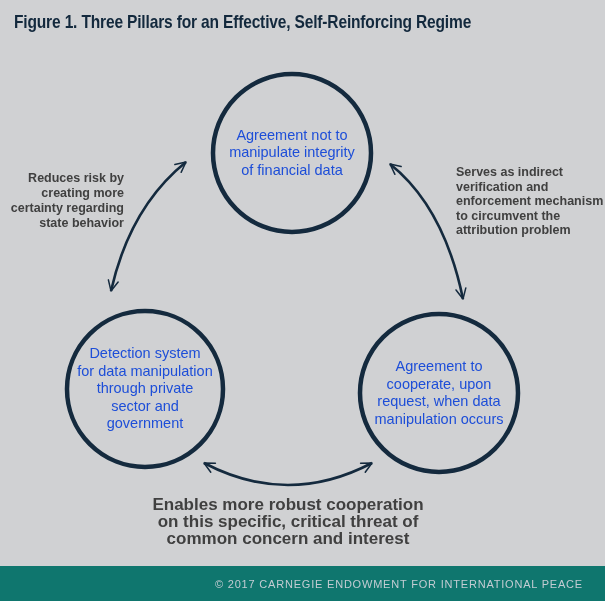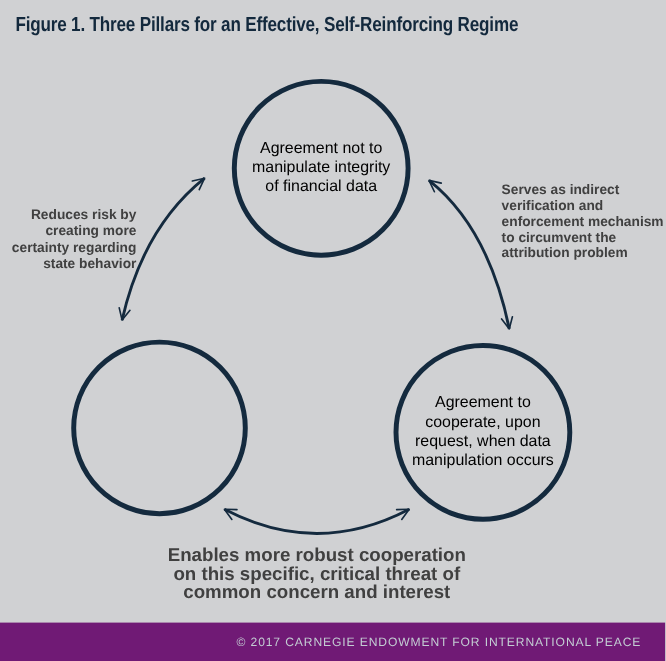--- a/index.html
+++ b/index.html
@@ -33,51 +33,51 @@
     position: absolute;
     width: 170px;
     height: 170px;
     display: flex;
     align-items: center;
     justify-content: center;
     text-align: center;
     white-space: pre-line;
     font-size: 14.5px;
     line-height: 17.5px;
-    color: #000000;
+    color: #1d4ed8;
   }
   .node-label.top  { left: 207px; top: 68px;  }
   .node-label.bl   { left: 60px;  top: 304px; }
   .node-label.br   { left: 354px; top: 308px; }
   .edge-label {
     position: absolute;
     font-weight: bold;
     color: #404040;
     white-space: pre-line;
   }
   .edge-label.left {
-    left: 0; top: 188px; width: 124px;
+    left: 0; top: 171px; width: 124px;
     text-align: right;
     font-size: 12.5px; line-height: 15px;
   }
   .edge-label.right {
     left: 456px; top: 165px; width: 148px;
     text-align: left;
     font-size: 12.5px; line-height: 14.6px;
   }
   .edge-label.bottom {
     left: 138px; top: 496px; width: 300px;
     text-align: center;
     font-size: 17px; line-height: 17px;
   }
   .footer {
     position: absolute;
     left: 0; bottom: 0;
     width: 605px; height: 35px;
-    background: #701a75;
+    background: #0f766e;
     display: flex;
     align-items: center;
     justify-content: flex-end;
     box-sizing: border-box;
     padding-right: 22px;
   }
   .footer span {
     color: #c3ccd3;
     font-size: 11px;
     letter-spacing: 0.8px;
@@ -103,20 +103,25 @@
     <circle cx="439" cy="393" r="79" fill="none" stroke="#142a3e" stroke-width="4.5"></circle>
 
     <path d="M 111 291 Q 130 207 186 162" fill="none" stroke="#142a3e" stroke-width="2.6" marker-start="url(#ah)" marker-end="url(#ah)"></path>
     <path d="M 463 299 Q 444 207 390 164" fill="none" stroke="#142a3e" stroke-width="2.6" marker-start="url(#ah)" marker-end="url(#ah)"></path>
     <path d="M 204 463 Q 288 507 372 463" fill="none" stroke="#142a3e" stroke-width="2.6" marker-start="url(#ah)" marker-end="url(#ah)"></path>
   </svg>
 
   <div class="node-label top">Agreement not to
 manipulate integrity
 of financial data</div>
+  <div class="node-label bl">Detection system
+for data manipulation
+through private
+sector and
+government</div>
   <div class="node-label br">Agreement to
 cooperate, upon
 request, when data
 manipulation occurs</div>
 
   <div class="edge-label left">Reduces risk by
 creating more
 certainty regarding
 state behavior</div>
   <div class="edge-label right">Serves as indirect

